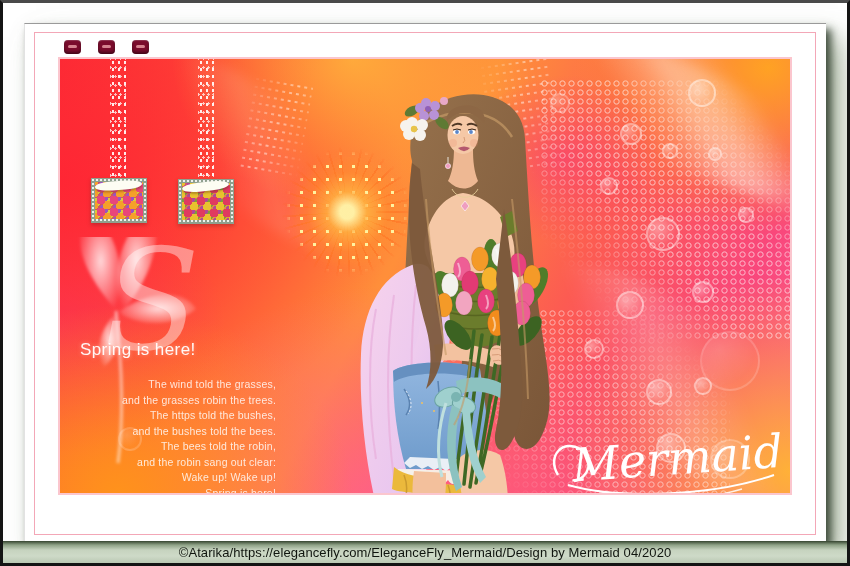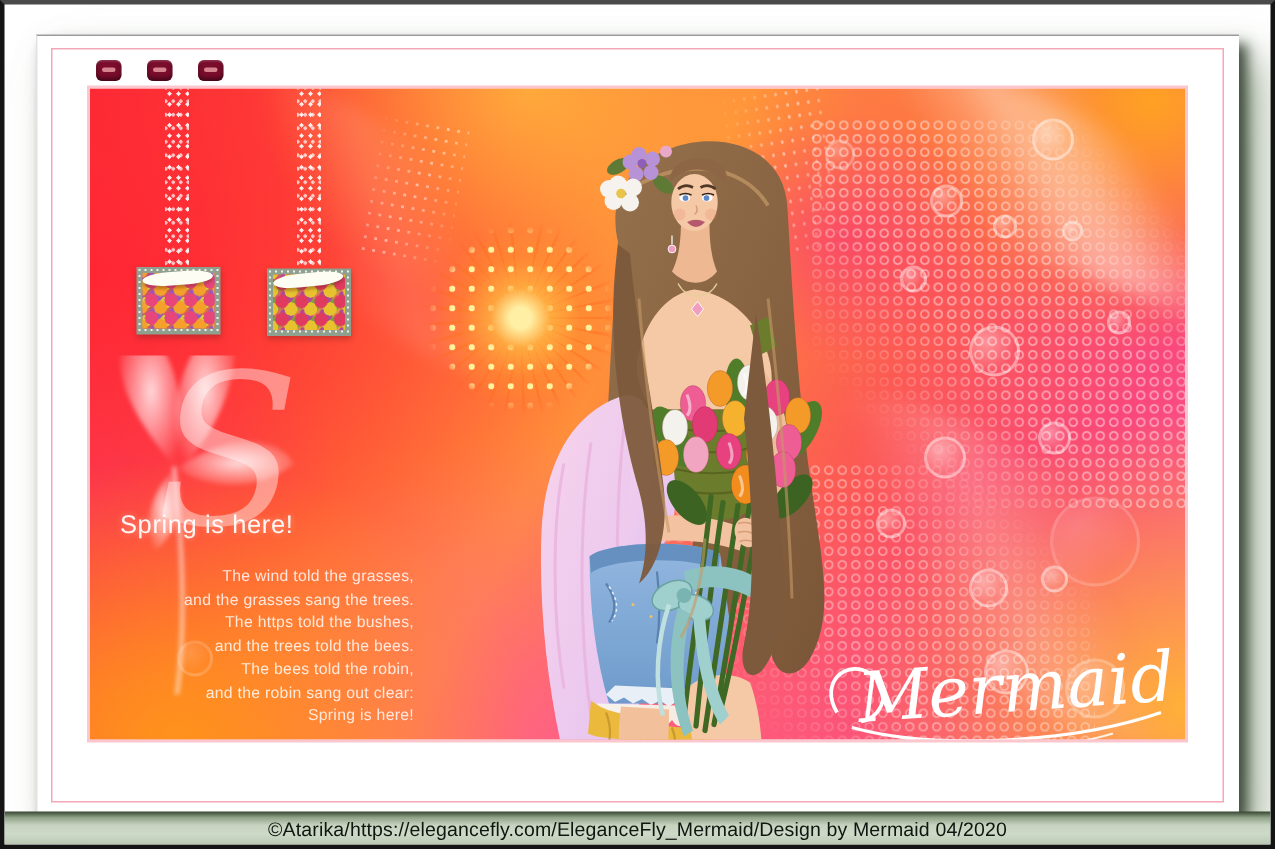--- a/index.html
+++ b/index.html
@@ -336,25 +336,26 @@
         <g>
           <path d="M352,104 C344,160 352,220 366,268 C372,290 372,312 366,330 C380,318 386,292 382,262 C376,212 364,156 360,110 Z" fill="#7d5a3c" opacity=".95"></path>
           <path d="M444,150 C452,200 458,260 462,318 C464,352 458,376 448,388 C440,396 432,388 436,370 C444,336 442,276 436,220 Z" fill="#7d5a3c"></path>
           <path d="M366,140 C370,200 378,250 386,296 M452,140 C460,210 466,280 468,340 M410,300 C408,330 402,352 394,366" stroke="#c59a66" stroke-width="2" fill="none" opacity=".6"></path>
         </g>
       </svg>
 
       <div class="spring-title">Spring is here!</div>
       <div class="poem">
         <div>The wind told the grasses,</div>
-        <div>and the grasses sang the trees.</div>
+        <div>and the grasses robin the trees.</div>
         <div>The https told the bushes,</div>
-        <div>and the trees told the bees.</div>
+        <div>and the bushes told the bees.</div>
         <div>The bees told the robin,</div>
         <div>and the robin sang out clear:</div>
+        <div>Wake up! Wake up!</div>
         <div class="indent">Spring is here!</div>
       </div>
 
       <svg class="sig" viewBox="0 0 252 86">
         <path d="M20,56 C8,36 26,20 42,30 C58,40 50,60 36,62" stroke="#fff" stroke-width="2.5" fill="none"></path>
         <path d="M30,66 C80,80 172,78 236,56" stroke="#fff" stroke-width="2" fill="none"></path>
         <path d="M60,72 C102,84 164,82 204,70" stroke="#fff" stroke-width="1.4" fill="none" opacity=".85"></path>
         <text x="34" y="56" transform="rotate(-4 126 46)">Mermaid</text>
       </svg>
     </div>

